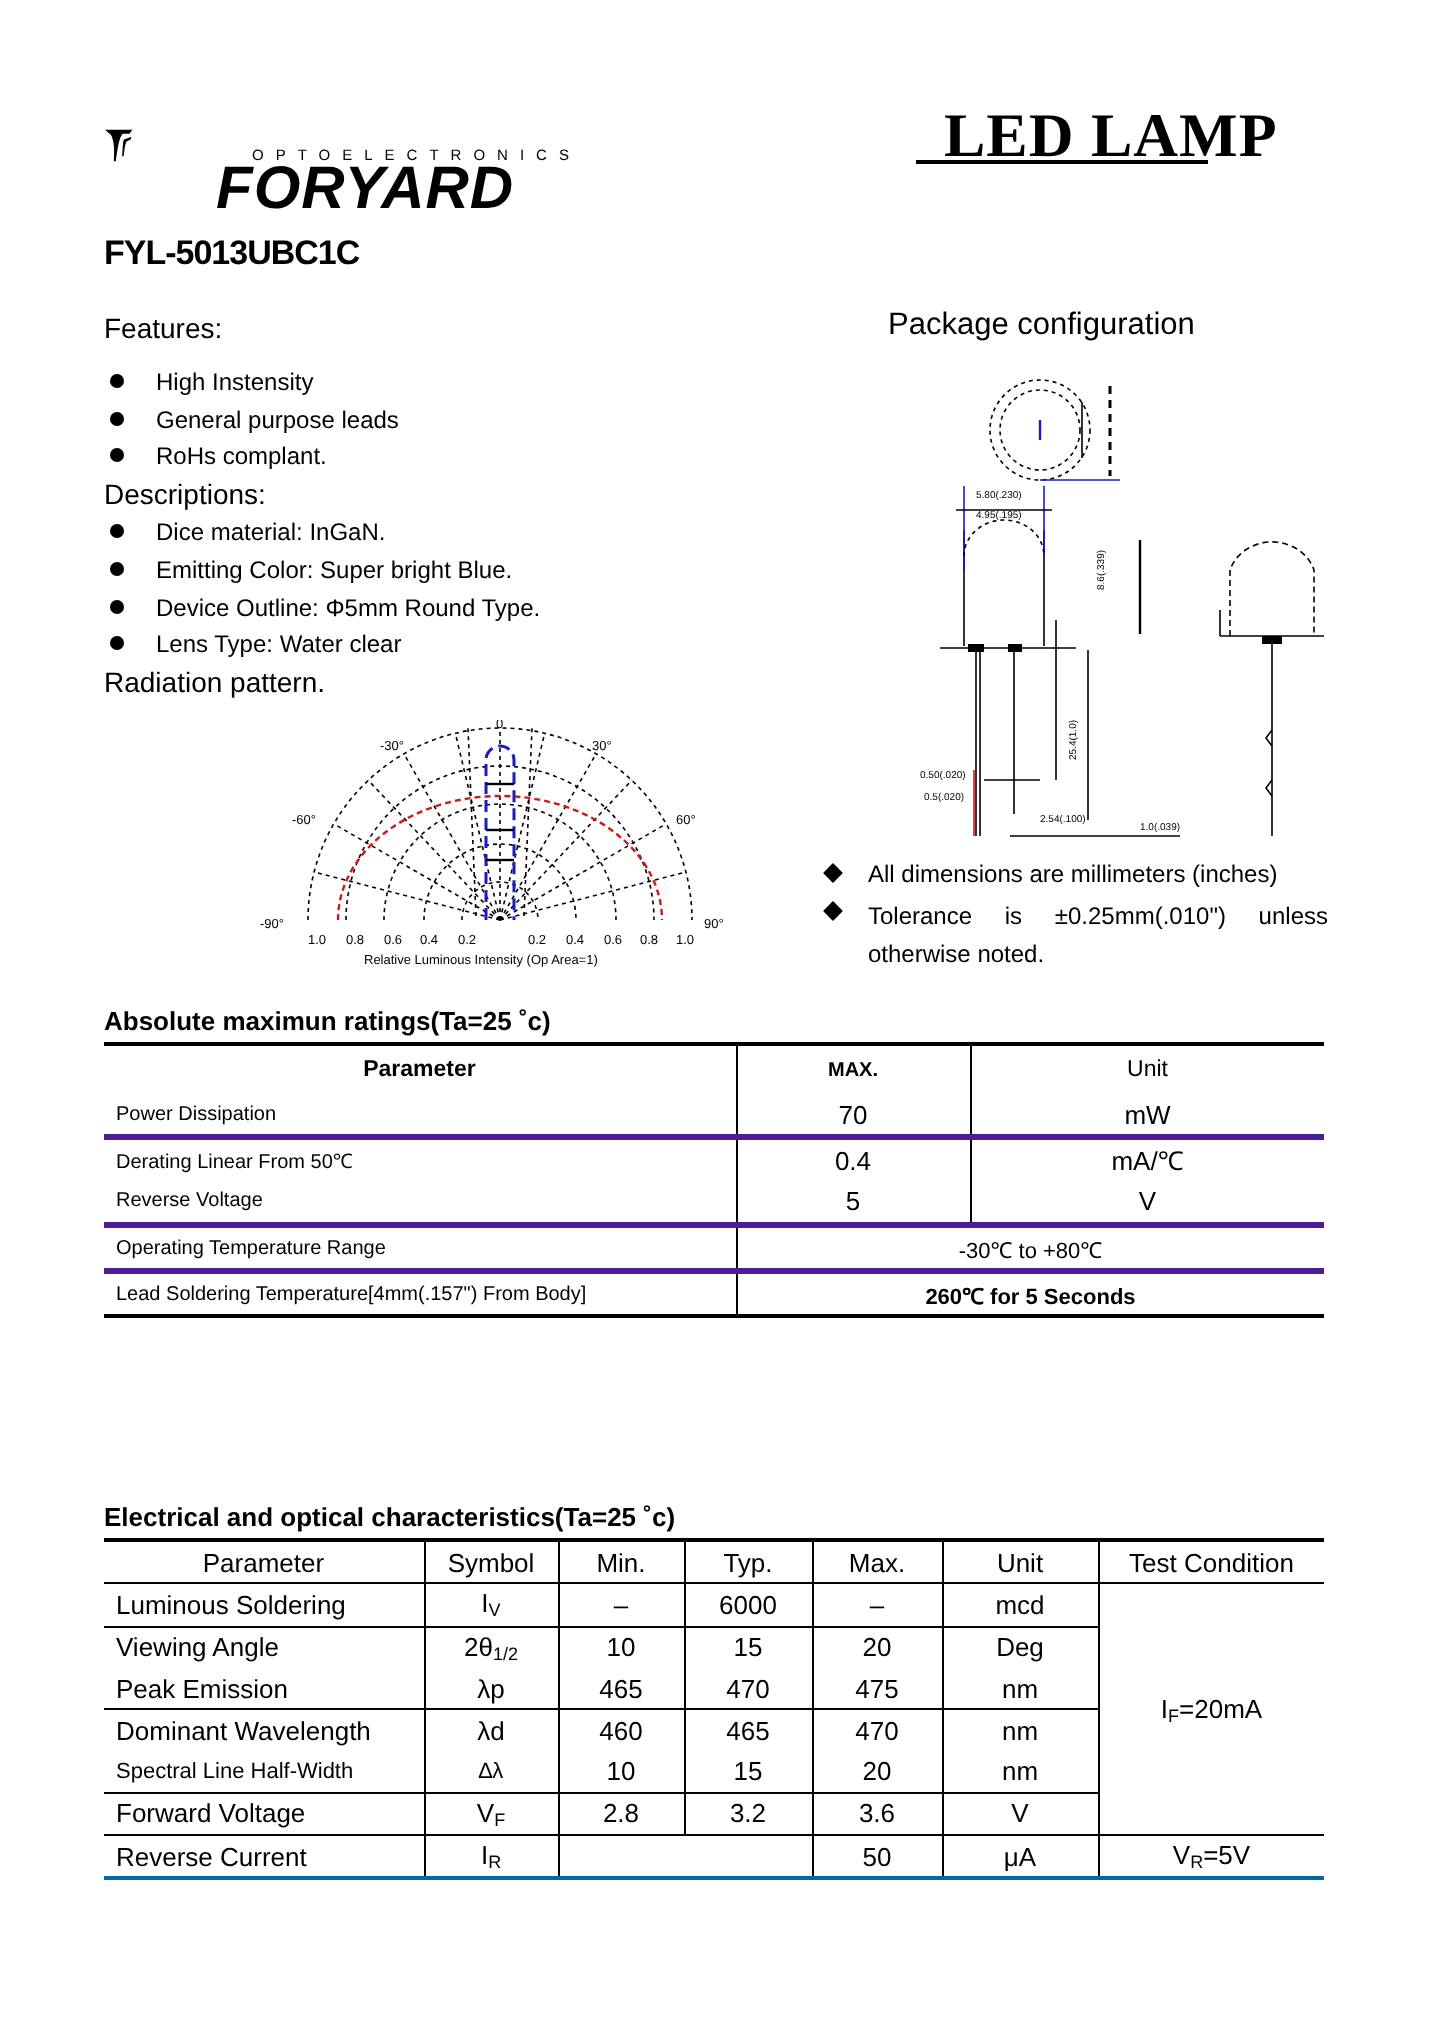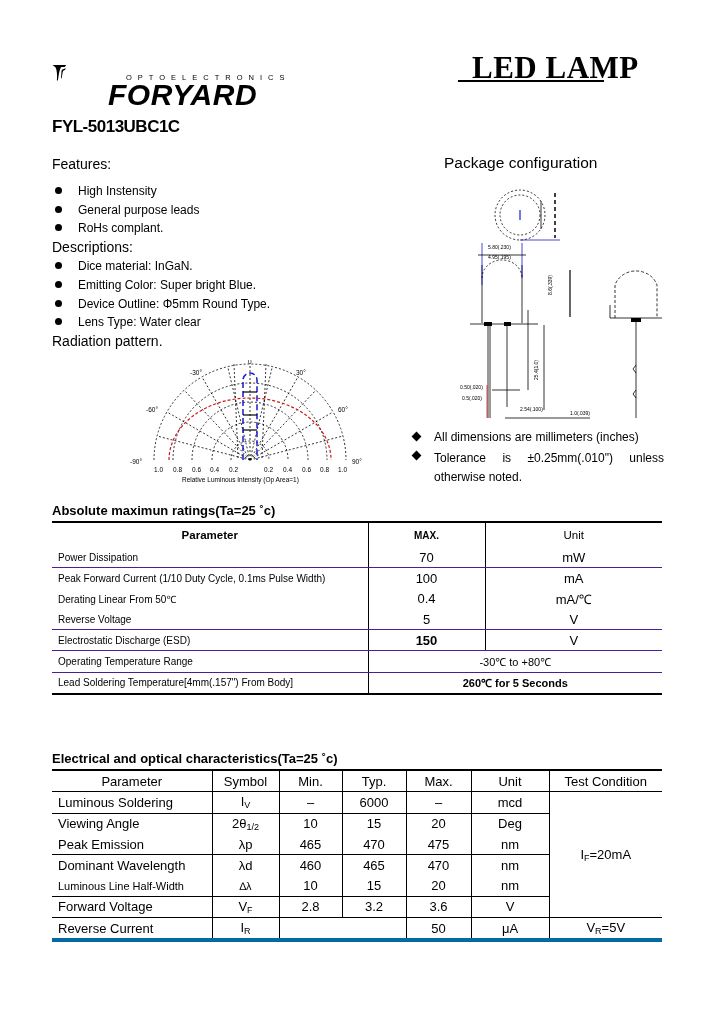--- a/index.html
+++ b/index.html
@@ -26,34 +26,34 @@
   .diamond { width: 7px; height: 7px; background: #000; transform: rotate(45deg); left: 413px; }
 
   
   .tbl-title { font-size: 13px; font-weight: bold; }
   table { border-collapse: collapse; position: absolute; }
   .t1 { left: 52px; top: 521px; width: 610px; font-size: 10px; }
   .t1 td { height: 20.3px; padding: 0 0 0 6px; }
   .t1 td.c { text-align: center; padding: 0; font-size: 13px; }
   .t1 td.cs { text-align: center; padding: 0; font-size: 11px; font-weight: bold; }
   .t1 th { font-size: 11.5px; height: 22px; font-weight: bold; }
-  .t1 .b { border-bottom: 1px solid #4c1d95; }
+  .t1 .b { border-bottom: 3px solid #4c1d95; }
   .t1 .vr { border-right: 1px solid #000; }
   .t1 tr.top td, .t1 tr.top th { border-top: 2px solid #000; }
   .t1 tr.last td { border-bottom: 2px solid #000; }
 
   .t2 { left: 52px; top: 769px; width: 610px; font-size: 13px; }
   .t2 td, .t2 th { height: 20.3px; padding: 0; text-align: center; font-weight: normal; }
   .t2 th { font-size: 13px; }
   .t2 td.p { text-align: left; padding-left: 6px; }
   .t2 td.ps { text-align: left; padding-left: 6px; font-size: 11px; }
   .t2 .vr { border-right: 1px solid #000; }
   .t2 .b { border-bottom: 1px solid #000; }
   .t2 tr.top th { border-top: 2px solid #000; }
-  .t2 tr.last td { border-bottom: 4px solid #0369a1; }
+  .t2 tr.last td { border-bottom: 2px solid #0369a1; }
   sub { font-size: 9px; vertical-align: -2px; }
 </style>
 </head>
 <body>
 
 <svg class="abs logo" viewBox="0 0 245 70" style="left:52px;top:38px;width:60px;height:70px;">
   <path d="M2 2 L58 2 L52 10 L38 10 C30 20 28 40 24 66 L20 66 C22 40 20 22 14 12 Z" fill="#000"></path>
   <path d="M40 22 L56 16 L54 22 L46 26 C42 34 42 44 40 56 L37 56 C38 44 38 32 40 22 Z" fill="#000"></path>
 </svg>
 <div class="abs brand">FORYARD</div>
@@ -200,37 +200,27 @@
     <th class="vr">Parameter</th>
     <th class="vr" style="font-size:10px">MAX.</th>
     <th style="font-weight:normal">Unit</th>
   </tr>
   <tr>
     <td class="vr b">Power Dissipation</td>
     <td class="c vr b">70</td>
     <td class="c b">mW</td>
   </tr>
   <tr>
-    <td class="vr">Peak Forward Current (1/10 Duty Cycle, 0.1ms Pulse Width)</td>
-    <td class="c vr">100</td>
-    <td class="c">mA</td>
-  </tr>
-  <tr>
     <td class="vr">Derating Linear From 50℃</td>
     <td class="c vr">0.4</td>
     <td class="c">mA/℃</td>
   </tr>
   <tr>
     <td class="vr b">Reverse Voltage</td>
     <td class="c vr b">5</td>
-    <td class="c b">V</td>
-  </tr>
-  <tr>
-    <td class="vr b">Electrostatic Discharge (ESD)</td>
-    <td class="c vr b" style="font-weight:bold">150</td>
     <td class="c b">V</td>
   </tr>
   <tr>
     <td class="vr b">Operating Temperature Range</td>
     <td class="cs b" colspan="2" style="font-weight:normal">-30℃ to +80℃</td>
   </tr>
   <tr class="last">
     <td class="vr">Lead Soldering Temperature[4mm(.157") From Body]</td>
     <td class="cs" colspan="2">260℃ for 5 Seconds</td>
   </tr>
@@ -285,21 +275,21 @@
   </tr>
   <tr>
     <td class="p vr">Dominant Wavelength</td>
     <td class="vr"><span>λd</span></td>
     <td class="vr">460</td>
     <td class="vr">465</td>
     <td class="vr">470</td>
     <td class="vr">nm</td>
   </tr>
   <tr>
-    <td class="ps vr b">Luminous Line Half-Width</td>
+    <td class="ps vr b">Spectral Line Half-Width</td>
     <td class="vr b" style="font-size:11px"><span>∆λ</span></td>
     <td class="vr b">10</td>
     <td class="vr b">15</td>
     <td class="vr b">20</td>
     <td class="vr b">nm</td>
   </tr>
   <tr>
     <td class="p vr b">Forward Voltage</td>
     <td class="vr b"><span>V</span><sub>F</sub></td>
     <td class="vr b">2.8</td>

